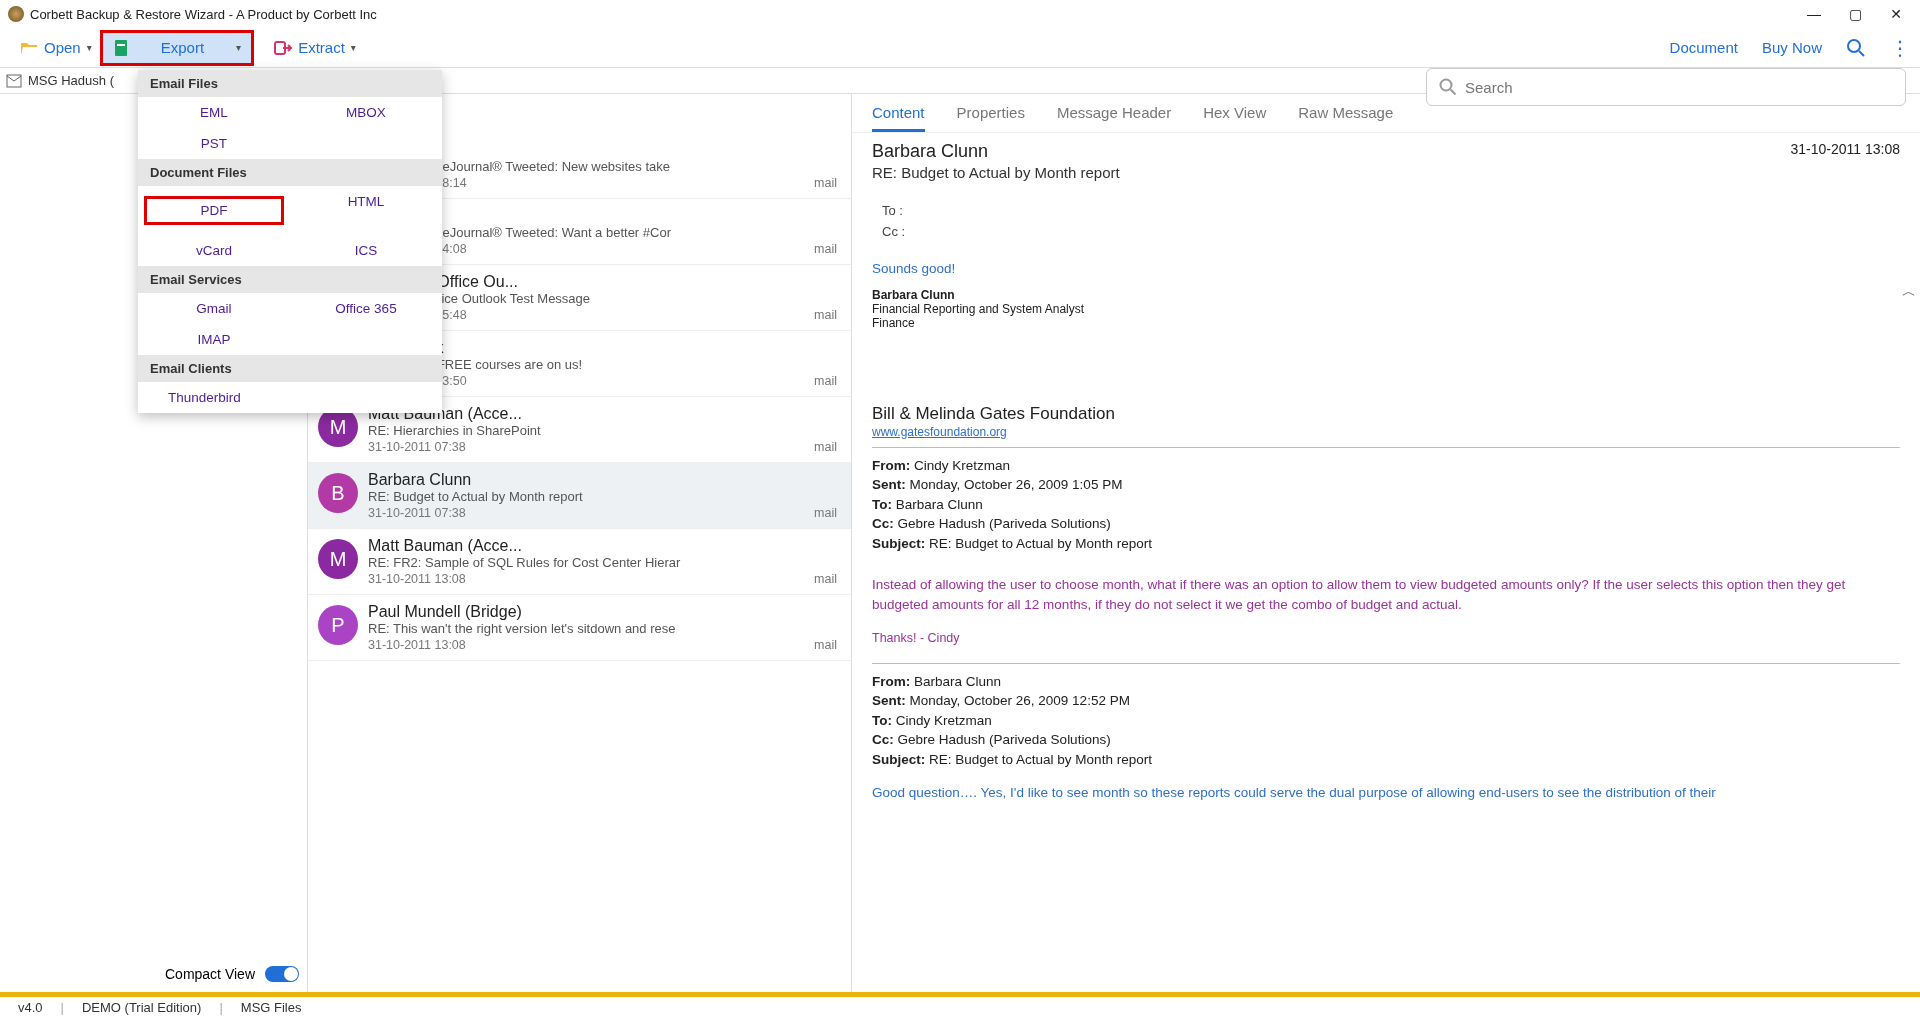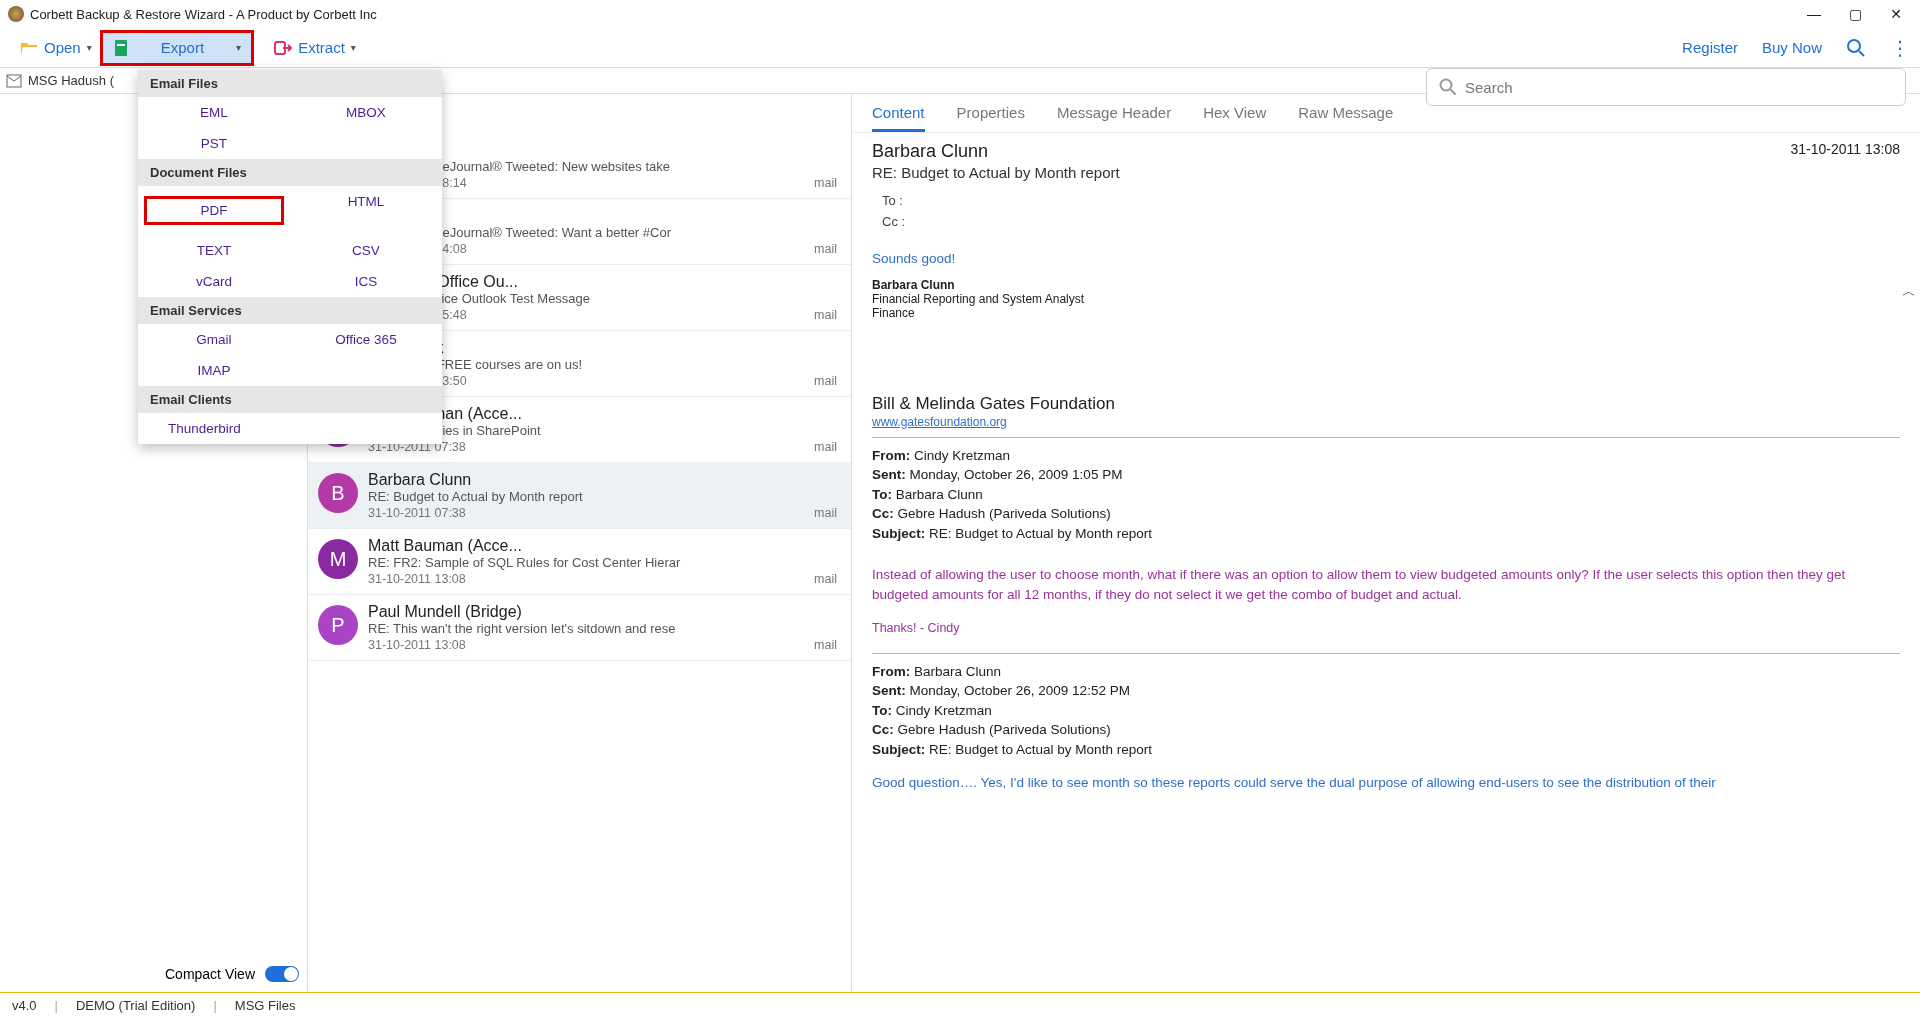--- a/index.html
+++ b/index.html
@@ -49,21 +49,21 @@
 .right-col { flex:1; display:flex; flex-direction:column; position:relative; }
 .search-box { position:absolute; top:-26px; right:14px; width:480px; height:38px; border:1px solid #ccc; border-radius:6px; display:flex; align-items:center; padding:0 12px; gap:8px; color:#888; font-size:15px; background:#fff; }
 .tabs { display:flex; gap:32px; padding: 10px 20px 0; font-size:15px; color:#777; border-bottom:1px solid #eee; }
 .tab { padding-bottom:8px; cursor:default; }
 .tab.active { color:#1f6fd6; border-bottom:3px solid #1f6fd6; }
 .preview { padding: 8px 20px 10px; position:relative; overflow:hidden; flex:1; }
 .pv-head { display:flex; justify-content:space-between; }
 .pv-from { font-size:18px; color:#222; }
 .pv-date { font-size:14px; color:#222; }
 .pv-subj { font-size:15px; color:#333; margin-top:2px; }
-.pv-meta { font-size:13px; color:#444; margin:10px 0 0 10px; line-height:1.6; }
+.pv-meta { font-size:13px; color:#444; margin:20px 0 0 10px; line-height:1.6; }
 .pv-content { margin-top:18px; font-size:13.5px; color:#222; border-top:0; }
 .pv-content .blue { color:#2e6fc9; }
 .pv-content .sig { font-size:12px; margin-top:12px; }
 .pv-content .sig b{ font-weight:bold; }
 .pv-content .lg { font-size:17px; margin-top:74px; }
 .pv-content a { color:#2e6fc9; font-size:12px; }
 .hr { border-top:1px solid #bbb; margin:8px 0; }
 .quoted { font-size:13.5px; line-height:1.45; }
 .quoted b { font-weight:bold; }
 .purple { color:#993399; }
@@ -71,21 +71,21 @@
 
 
 .dropdown { position:absolute; top:70px; left:138px; width:304px; background:#fff; box-shadow:0 4px 12px rgba(0,0,0,.25); z-index:50; font-size:13.5px; }
 .dd-section { background:#e6e6e6; padding:6px 12px; font-weight:600; color:#333; font-size:13px; }
 .dd-row { display:flex; }
 .dd-cell { flex:1; padding:8px 0; text-align:center; }
 .dd-cell span { color:#4c1d95; cursor:default; }
 .dd-pdf-wrap { border:3px solid #d00; margin:2px 6px; display:flex; align-items:center; justify-content:center; padding:4px 0; }
 
 
-.statusbar { position:absolute; bottom:0; left:0; right:0; height:26px; border-top:1px solid #eab308; display:flex; align-items:center; padding:0 12px; font-size:13px; color:#333; gap:18px; }
+.statusbar { position:absolute; bottom:0; left:0; right:0; height:26px; border-top:5px solid #eab308; display:flex; align-items:center; padding:0 18px; font-size:13px; color:#333; gap:18px; }
 .statusbar .sep { color:#aaa; }
 
 svg { display:block; }
 </style>
 </head>
 <body>
 
 <div class="titlebar">
   <span class="logo"></span>
   <span>Corbett Backup &amp; Restore Wizard - A Product by Corbett Inc</span>
@@ -114,21 +114,21 @@
   </div>
   <div class="tb-btn" style="margin-left:10px;align-items:center;">
     <svg width="18" height="16">
         <rect x="1" y="2" width="10" height="12" rx="2" fill="none" stroke="#d6336c" stroke-width="2"></rect>
         <path d="M9 8h8m-3-3 3 3-3 3" fill="none" stroke="#d6336c" stroke-width="2"></path>
       </svg>
     <span>Extract</span>
     <span class="caret">▾</span>
   </div>
   <div class="tb-right">
-    <span class="tb-link">Register</span>
+    <span class="tb-link">Document</span>
     <span class="tb-link">Buy Now</span>
     <span class="search-ico">
       <svg width="20" height="20">
           <circle cx="8" cy="8" r="6" fill="none" stroke="#1f6fd6" stroke-width="2"></circle>
           <path d="M13 13l5 5" stroke="#1f6fd6" stroke-width="2"></path>
         </svg>
     </span>
     <span class="more-ico" style="color:#1f6fd6;font-size:20px;line-height:1;">⋮</span>
   </div>
 </div>
@@ -318,24 +318,20 @@
   <div class="dd-section">Document Files</div>
   <div class="dd-row">
     <div class="dd-cell">
         <div class="dd-pdf-wrap">
           <span>PDF</span>
         </div>
       </div>
     <div class="dd-cell"><span>HTML</span></div>
   </div>
   <div class="dd-row">
-    <div class="dd-cell"><span>TEXT</span></div>
-    <div class="dd-cell"><span>CSV</span></div>
-  </div>
-  <div class="dd-row">
     <div class="dd-cell"><span>vCard</span></div>
     <div class="dd-cell"><span>ICS</span></div>
   </div>
   <div class="dd-section">Email Services</div>
   <div class="dd-row">
     <div class="dd-cell"><span>Gmail</span></div>
     <div class="dd-cell"><span>Office 365</span></div>
   </div>
   <div class="dd-row">
     <div class="dd-cell"><span>IMAP</span></div>

